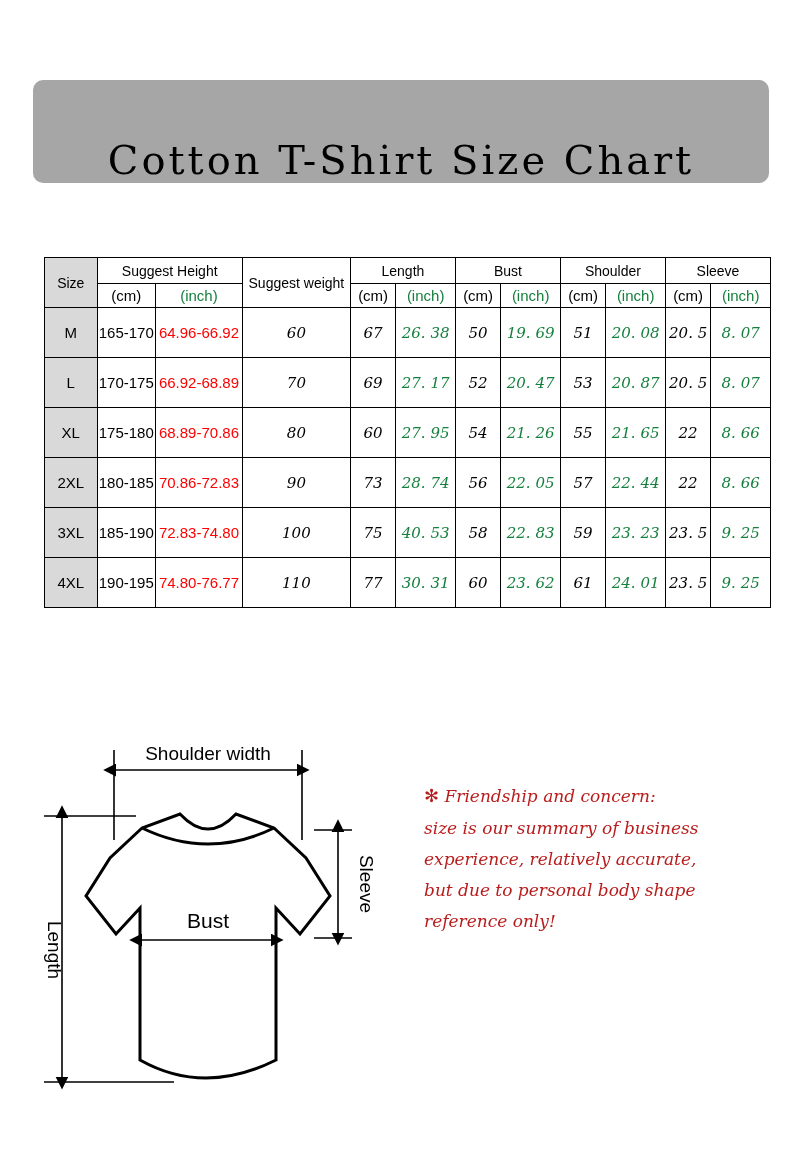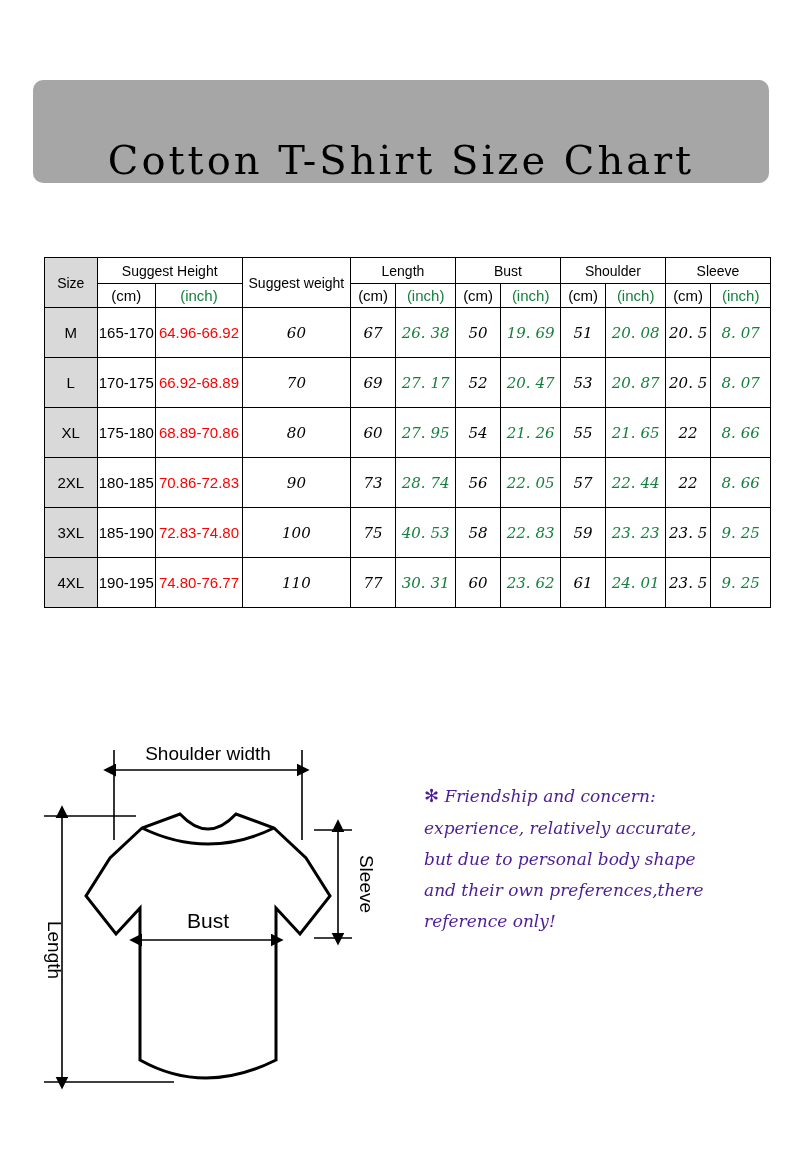--- a/index.html
+++ b/index.html
@@ -119,21 +119,21 @@
   
   .note {
     position: absolute;
     left: 424px;
     top: 780px;
     width: 360px;
     font-family: "DejaVu Serif", serif;
     font-style: italic;
     font-size: 17px;
     line-height: 1.82;
-    color: #4c1d95;
+    color: #b91c1c;
   }
   .note .star { font-style: normal; font-size: 18px; }
 </style>
 </head>
 <body>
 
 <div class="title-banner">
   <div class="title-text">Cotton T-Shirt Size Chart</div>
 </div>
 
@@ -325,17 +325,17 @@
     </g>
     <text x="24" y="240" text-anchor="middle" font-family="Liberation Sans, sans-serif" font-size="19" fill="#000" transform="rotate(90 24 240)">Length</text>
   </svg>
 </div>
 
 <div class="note">
   <div>
     <span class="star">✻</span>
     <span>Friendship and concern:</span>
   </div>
+  <div>size is our summary of business</div>
   <div>experience, relatively accurate,</div>
   <div>but due to personal body shape</div>
-  <div>and their own preferences,there</div>
   <div>reference only!</div>
 </div>
 
 </body></html>

